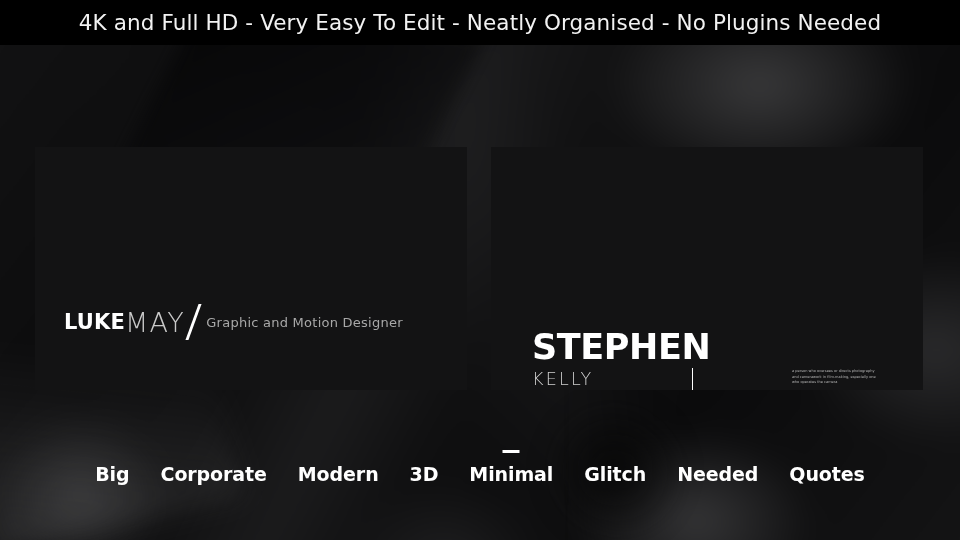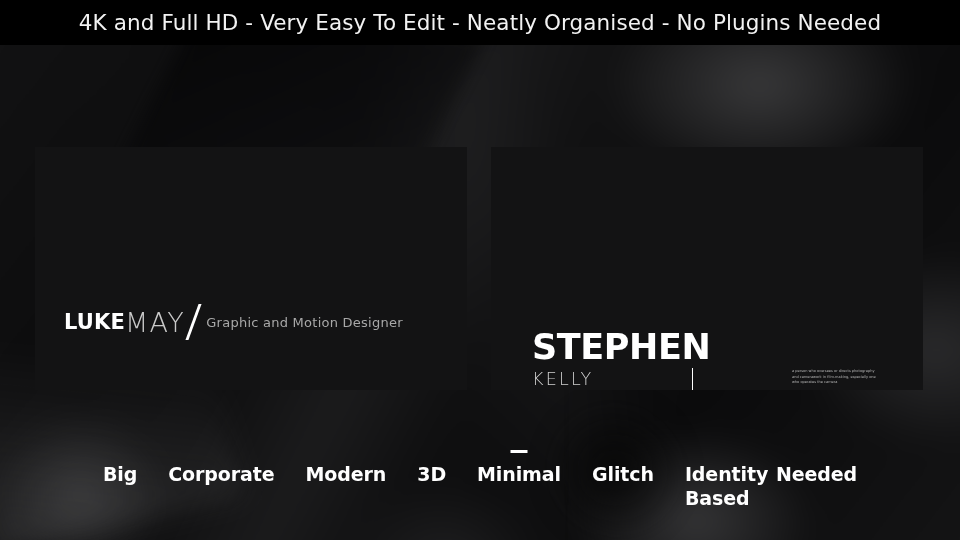--- a/index.html
+++ b/index.html
@@ -246,17 +246,17 @@
     </div>
   </div>
 
   <div id="nav">
       <div class="nav-item"><span>Big</span></div>
       <div class="nav-item"><span>Corporate</span></div>
       <div class="nav-item"><span>Modern</span></div>
       <div class="nav-item"><span>3D</span></div>
       <div class="nav-item active"><span class="marker"></span><span>Minimal</span></div>
       <div class="nav-item"><span>Glitch</span></div>
-      <div class="nav-item wrap"><span>Identity Based</span></div>
       <div class="nav-item"><span>Needed</span></div>
+      <div class="nav-item"><span>Quotes</span></div>
     </div>
 
 </div>
 
 </body></html>

